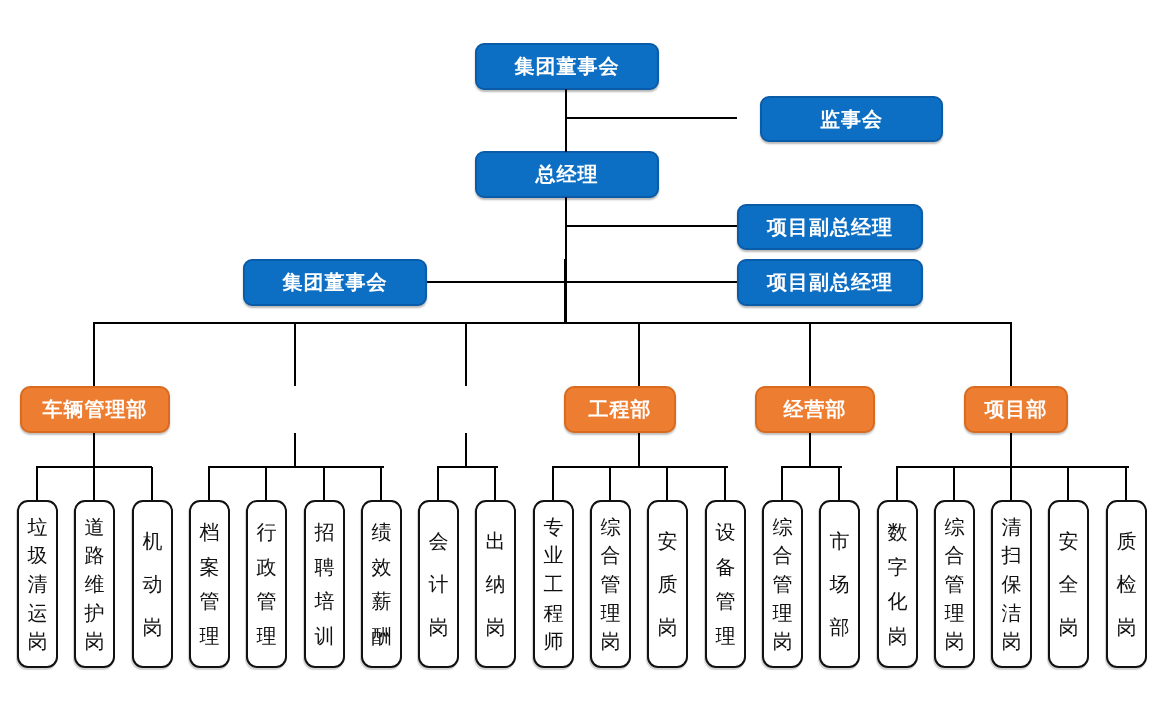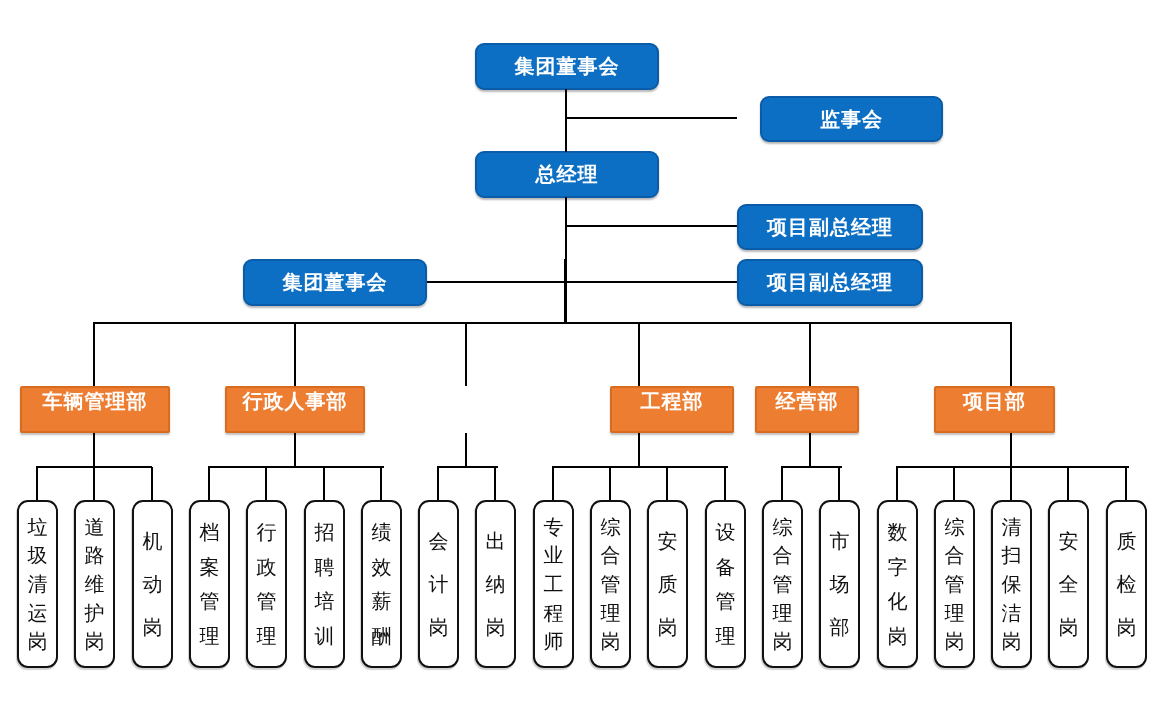--- a/index.html
+++ b/index.html
@@ -20,23 +20,23 @@
     display:flex;align-items:center;justify-content:center;
     color:#ffffff;font-size:20px;font-weight:bold;
     box-sizing:border-box;
     letter-spacing:1px;
   }
   .dept{
     position:absolute;
     top:386px;height:47px;
     background:#ed7d31;
     border:2px solid #d86b1f;
-    border-radius:2px;
+    border-radius:10px;
     box-shadow:0 2px 2px rgba(0,0,0,0.25);
-    display:flex;justify-content:center;
+    display:flex;align-items:center;justify-content:center;
     color:#ffffff;font-size:20px;font-weight:bold;
     box-sizing:border-box;
     letter-spacing:1px;
   }
   .post{
     position:absolute;
     top:500px;height:168px;width:41px;
     background:#ffffff;
     border:2.5px solid #111111;
     border-radius:11px;
@@ -71,30 +71,27 @@
   <div class="exec" style="left:243px;top:259px;width:184px;height:47px">
     <span>集团董事会</span>
   </div>
   <div class="exec" style="left:737px;top:259px;width:186px;height:47px">
     <span>项目副总经理</span>
   </div>
 
   <div class="dept" style="left:20px;width:150px">
     <span>车辆管理部</span>
   </div>
-  <div class="dept" style="left:225px;width:140px">
-    <span>行政人事部</span>
-  </div>
-  <div class="dept" style="left:610px;width:124px">
+  <div class="dept" style="left:564px;width:112px">
     <span>工程部</span>
   </div>
-  <div class="dept" style="left:755px;width:104px">
+  <div class="dept" style="left:755px;width:120px">
     <span>经营部</span>
   </div>
-  <div class="dept" style="left:934px;width:121px">
+  <div class="dept" style="left:964px;width:104px">
     <span>项目部</span>
   </div>
 
   <div class="post" style="left:17px">
       <div class="vlabel">
         <span>垃</span>
         <span>圾</span>
         <span>清</span>
         <span>运</span>
         <span>岗</span>

